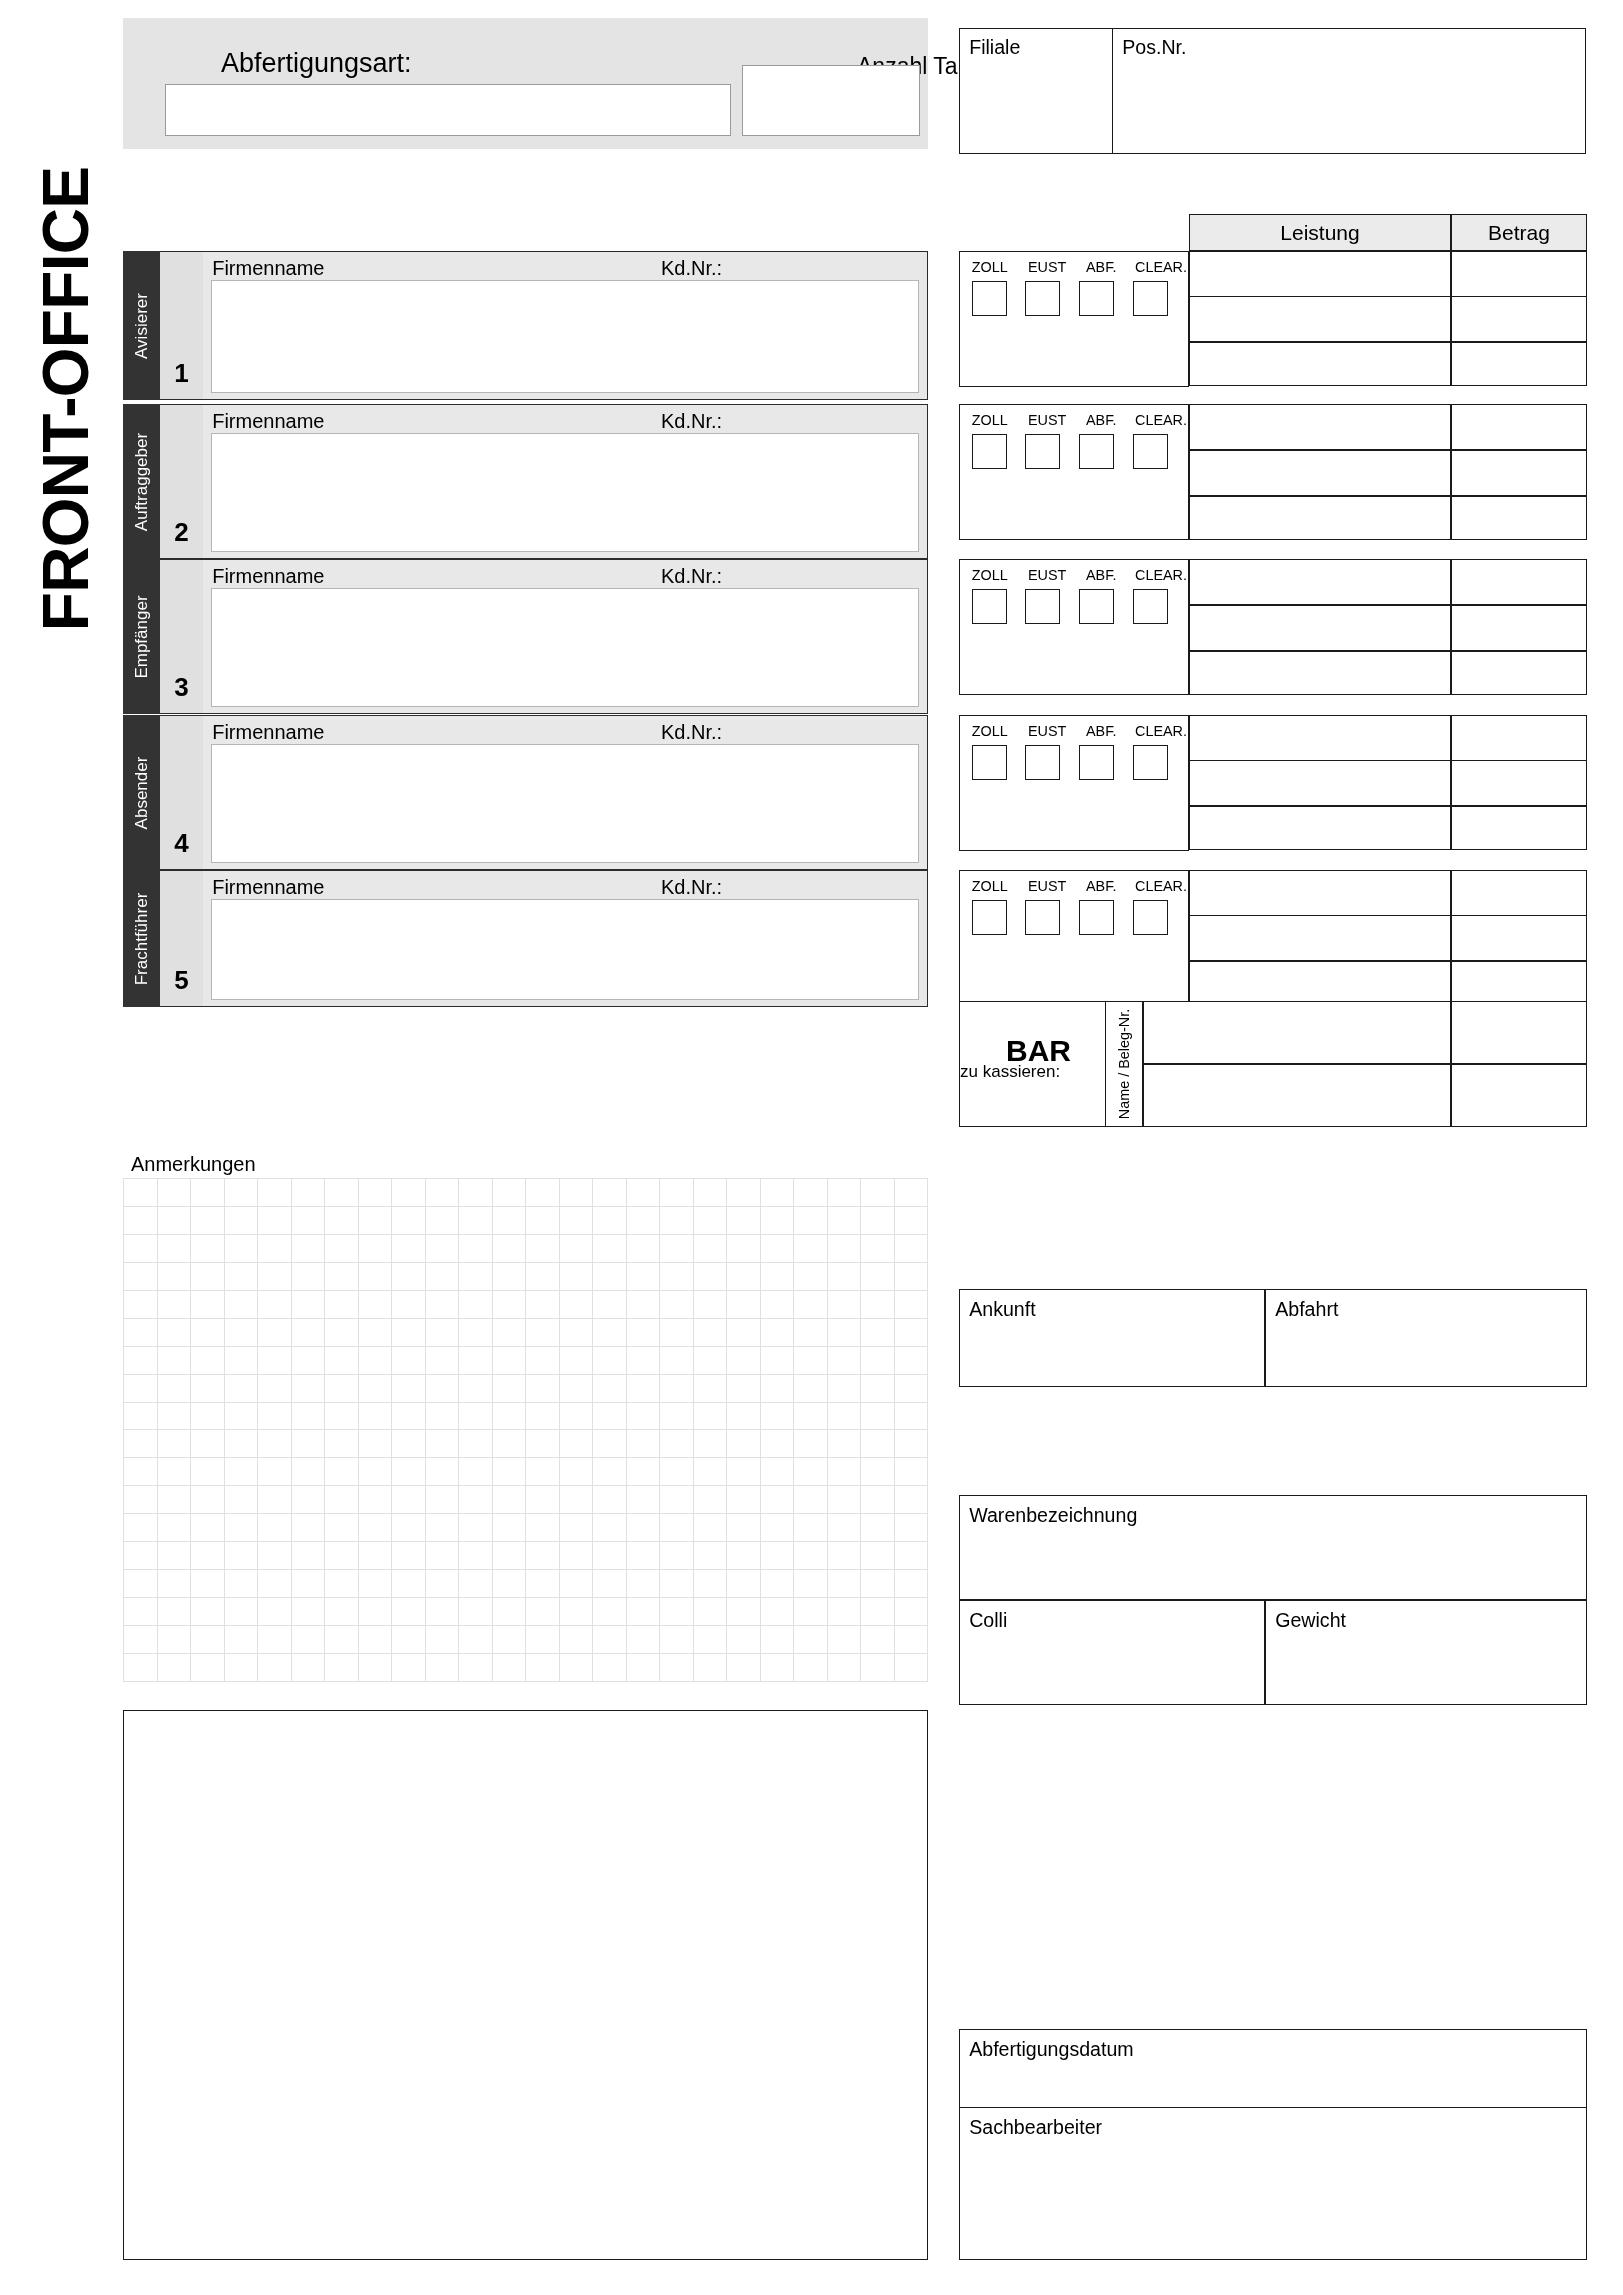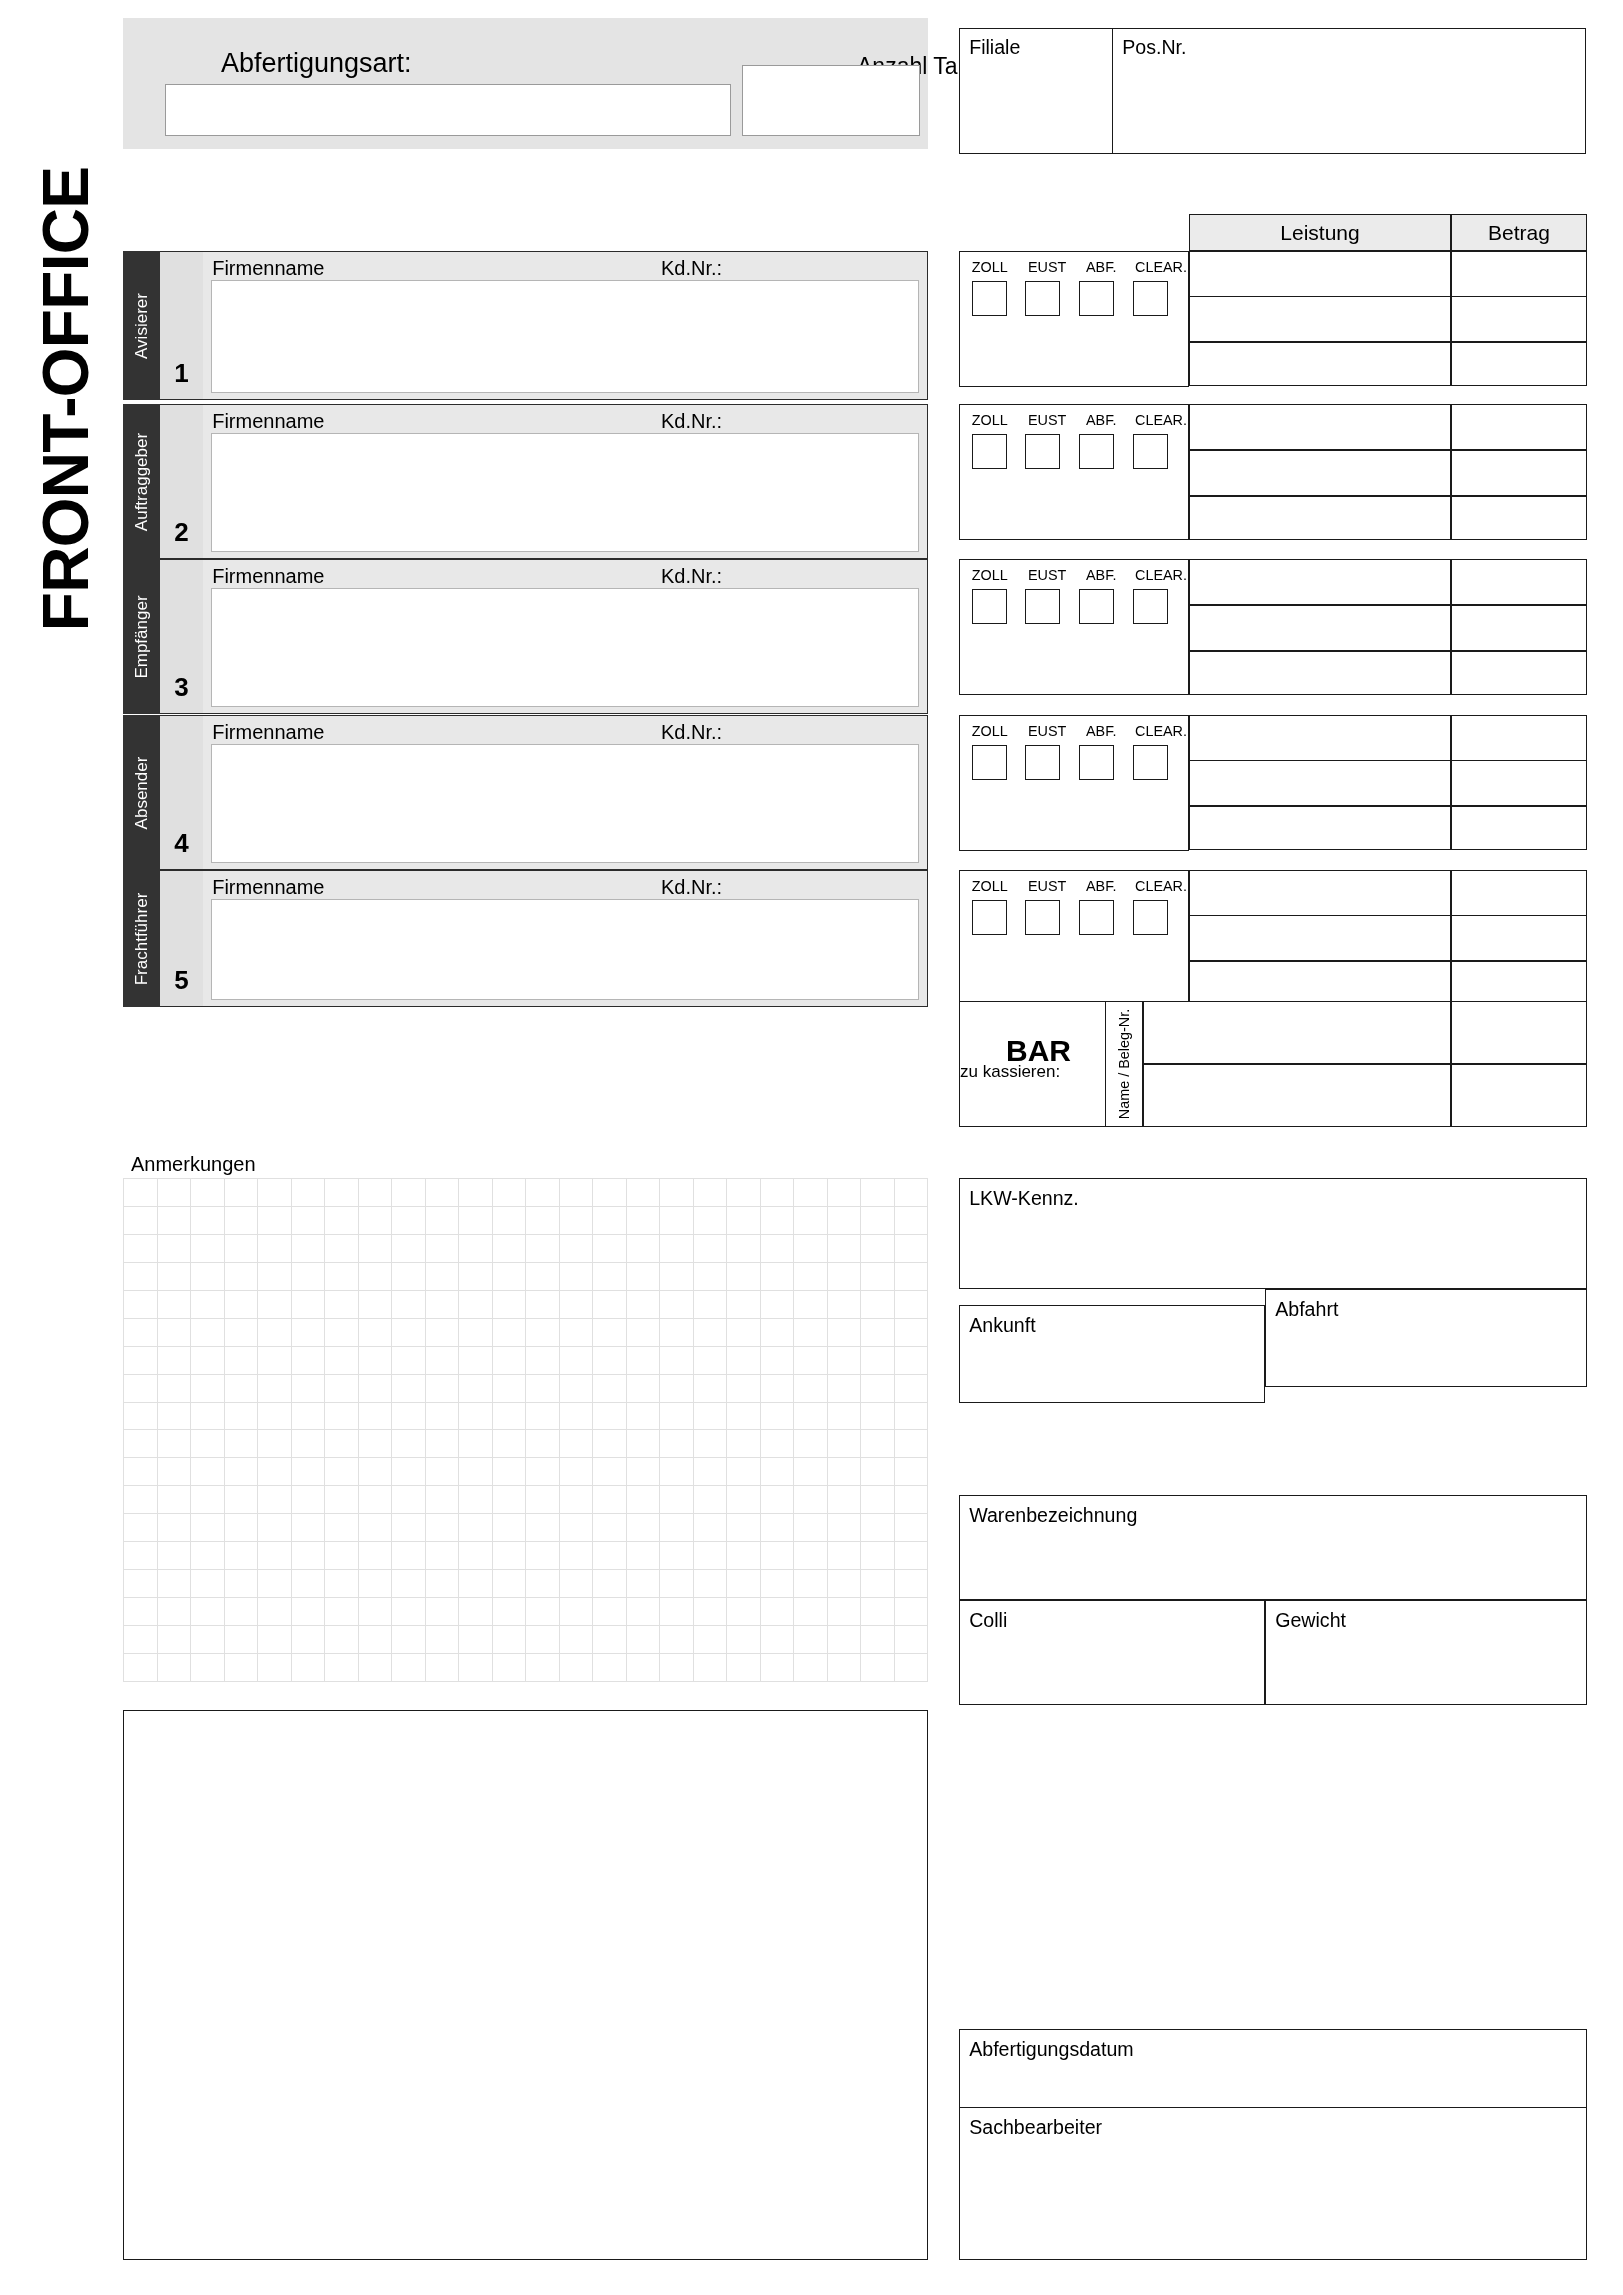--- a/index.html
+++ b/index.html
@@ -215,21 +215,21 @@
     height: 100%;
   }
   #grid-area td {
     border: 1.3px solid #e0e0e0;
     padding: 0;
   }
   #big-note-box { left: 123px; top: 1710px; width: 805px; height: 550px; }
 
   
   #lkw-box     { left: 959px; top: 1178px; width: 628px; height: 111px; }
-  #ankunft-box { left: 959px; top: 1289px; width: 306px; height: 98px; margin-top: 16px; }
+  #ankunft-box { left: 959px; top: 1289px; width: 306px; height: 98px; }
   #abfahrt-box { left: 1265px; top: 1289px; width: 322px; height: 98px; }
   #waren-box   { left: 959px; top: 1495px; width: 628px; height: 105px; }
   #colli-box   { left: 959px; top: 1600px; width: 306px; height: 105px; }
   #gewicht-box { left: 1265px; top: 1600px; width: 322px; height: 105px; }
   #abfdatum-box{ left: 959px; top: 2029px; width: 628px; height: 79px; }
   #sachb-box   { left: 959px; top: 2107px; width: 628px; height: 153px; }
 </style>
 </head>
 <body>
 
@@ -888,23 +888,20 @@
             <td></td>
             <td></td>
             <td></td>
           </tr>
         </tbody>
     </table>
   </div>
 
   <div class="box" id="big-note-box"></div>
 
-  <div class="box" id="lkw-box">
-    <div class="lbl corner-lbl">LKW-Kennz.</div>
-  </div>
   <div class="box" id="ankunft-box">
     <div class="lbl corner-lbl">Ankunft</div>
   </div>
   <div class="box" id="abfahrt-box">
     <div class="lbl corner-lbl">Abfahrt</div>
   </div>
 
   <div class="box" id="waren-box">
     <div class="lbl corner-lbl">Warenbezeichnung</div>
   </div>

